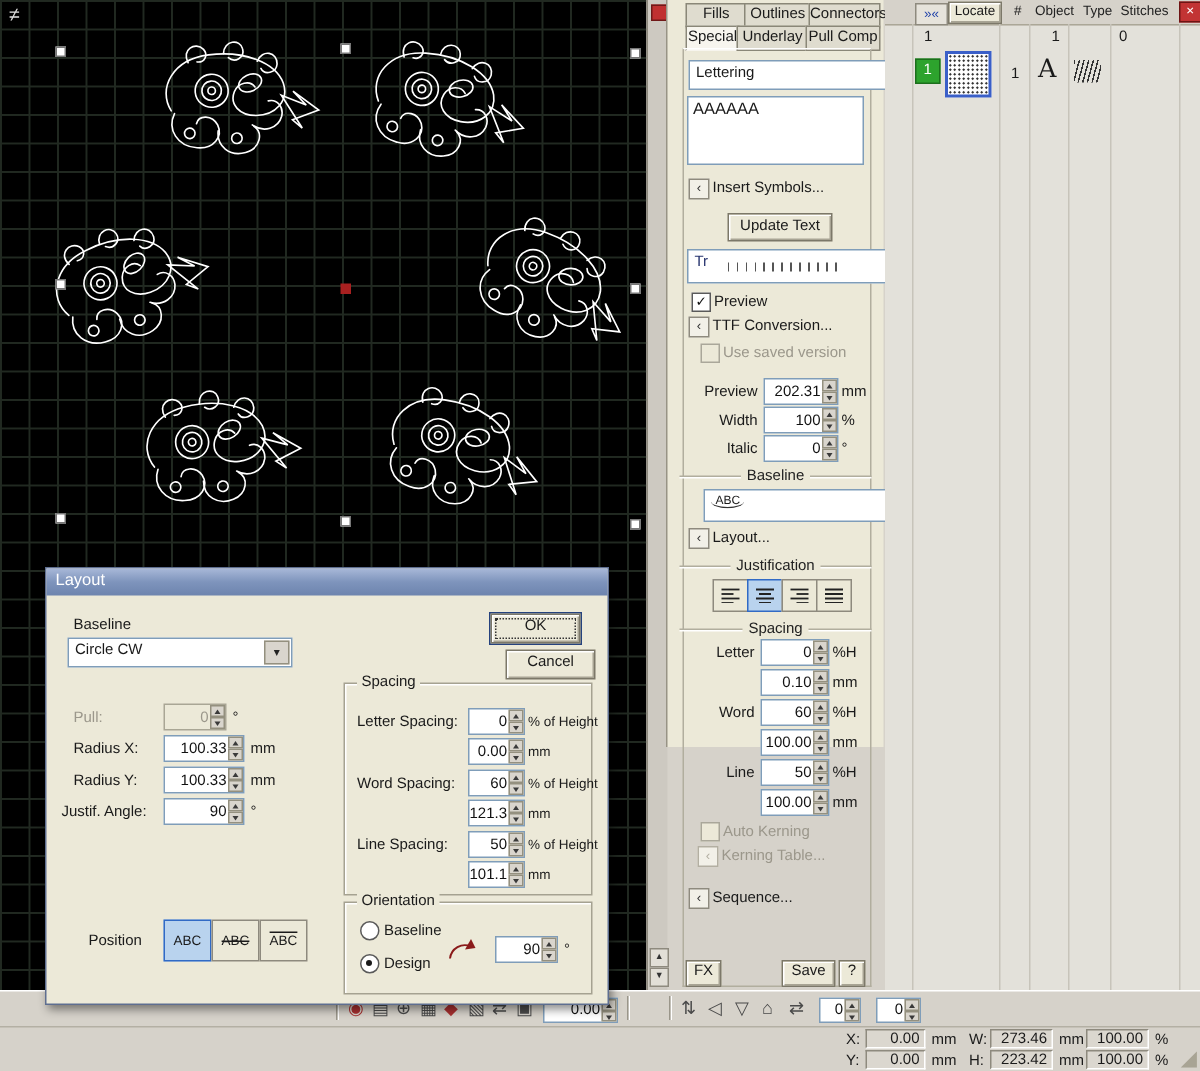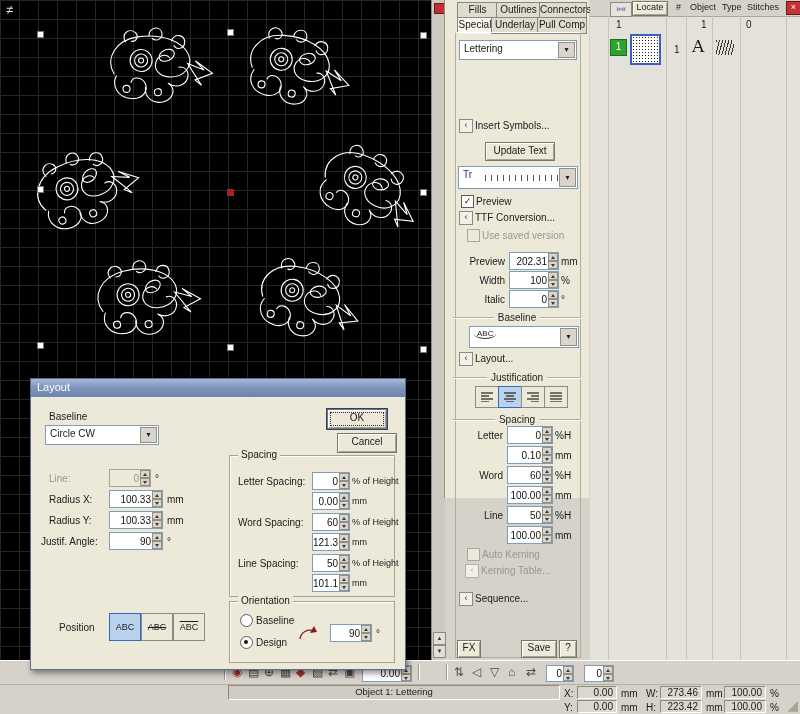--- a/index.html
+++ b/index.html
@@ -35,21 +35,21 @@
   .fld{position:absolute;background:#fff;border:1px solid #7f9db9;}
   .fld input{position:absolute;left:0;top:0;width:calc(100% - 11px);height:100%;border:0;margin:0;padding:0 2px 0 0;
        font-family:"Liberation Sans",sans-serif;font-size:10px;text-align:right;background:transparent;color:#111;}
   .fld.dis{background:#ece9d8;border-color:#a9a695;}
   .fld.dis input{color:#9b978b;}
   .spn{position:absolute;right:0;top:0;width:10px;height:100%;display:flex;flex-direction:column;}
   .spn i{flex:1;background:#d9d5cd;border:1px solid #94907f;position:relative;}
   .spn i:after{content:"";position:absolute;left:2px;top:2px;border-left:2px solid transparent;border-right:2px solid transparent;}
   .spn i.u:after{border-bottom:3px solid #3a3a3a;}
   .spn i.d:after{border-top:3px solid #3a3a3a;}
-  .combo{position:absolute;background:#fff;border:1px solid #7f9db9;}
+  .combo{position:absolute;background:#fff;border:1px solid #7f9db9;padding-left:36px;}
   .combo .ctext{position:absolute;left:4px;top:2px;font-size:10px;}
   .combo .ca{position:absolute;right:1px;top:1px;bottom:1px;width:15px;background:#d9d5cd;border:1px solid #94907f;
        font-size:8px;line-height:14px;text-align:center;color:#222;}
   .exp{position:absolute;width:12px;height:12px;background:#f2f0e8;border:1px solid #8e8a7e;font-size:9px;line-height:10px;
        text-align:center;color:#333;}
   .exp.dis{color:#b3afa2;border-color:#b3afa2;}
   .cb{position:absolute;width:11px;height:11px;background:#fff;border:1px solid #5a5a5a;font-size:9px;line-height:10px;
        text-align:center;color:#111;}
   .cb.dis{border-color:#aaa79a;background:#ece9d8;}
   .rad{position:absolute;width:11px;height:11px;border:1px solid #5a5a5a;border-radius:50%;background:#fff;}
@@ -150,20 +150,21 @@
   <div class="tab on" style="left:12px;top:17px;width:34px">Special</div>
   <div class="tab" style="left:46px;top:17px;width:46px">Underlay</div>
   <div class="tab" style="left:92px;top:17px;width:48px">Pull Comp</div>
   <div class="abs" style="left:10px;top:32px;width:124px;height:624px;border:1px solid #b1ae9e;border-top-color:#fff"></div>
 
   <div class="combo" style="left:14px;top:40px;width:116px;height:18px">
     <span class="ctext">Lettering</span>
     <span class="ca">▾</span>
   </div>
 
+  <div class="abs" style="left:13px;top:64px;width:118px;height:46px;background:#fff;border:1px solid #7f9db9;font-size:11px;padding:2px 3px;box-sizing:border-box">AAAAAA</div>
 
   <div class="exp" style="left:14px;top:119px">‹</div>
   <div class="lb" style="left:30px;top:120px">Insert Symbols...</div>
 
   <div class="btn" style="left:40px;top:142px;width:68px;height:17px;line-height:15px">Update Text</div>
 
   <div class="combo" style="left:13px;top:166px;width:118px;height:21px">
     <span class="ctext" style="color:#26336e;font-weight:normal">Tr</span>
     <span class="ticks"></span>
     <span class="ca" style="line-height:17px">▾</span>
@@ -391,21 +392,20 @@
   <div class="fld" style="left:584px;top:4px;width:28px;height:15px">
     <input value="0" style="">
       <span class="spn">
         <i class="u"></i>
         <i class="d"></i>
       </span>
   </div>
 </div>
 
 <div id="status">
-  <div id="objbar">Object 1: Lettering</div>
 
   <span class="lb" style="left:564px;top:3px">X:</span>
   <div class="sf" style="left:577px;top:1px;width:40px">0.00</div>
   <span class="lb" style="left:621px;top:3px">mm</span>
   <span class="lb" style="left:646px;top:3px">W:</span>
   <div class="sf" style="left:660px;top:1px;width:42px">273.46</div>
   <span class="lb" style="left:706px;top:3px">mm</span>
   <div class="sf" style="left:724px;top:1px;width:42px">100.00</div>
   <span class="lb" style="left:770px;top:3px">%</span>
 
@@ -424,21 +424,21 @@
   <div id="dlg-title">Layout</div>
   <div class="btn def" style="left:296px;top:30px;width:58px;height:18px;line-height:16px">OK</div>
   <div class="btn" style="left:306px;top:54px;width:58px;height:18px;line-height:16px">Cancel</div>
 
   <div class="lb" style="left:18px;top:32px">Baseline</div>
   <div class="combo" style="left:14px;top:46px;width:112px;height:18px">
     <span class="ctext">Circle CW</span>
     <span class="ca">▾</span>
   </div>
 
-  <div class="lb dim" style="left:18px;top:94px">Line:</div>
+  <div class="lb dim" style="left:18px;top:94px">Pull:</div>
   <div class="fld dis" style="left:78px;top:90px;width:40px;height:16px">
     <input disabled="" value="0" style="">
       <span class="spn">
         <i class="u"></i>
         <i class="d"></i>
       </span>
   </div>
   <div class="lb" style="left:124px;top:94px">°</div>
 
   <div class="lb" style="left:18px;top:115px">Radius X:</div>

